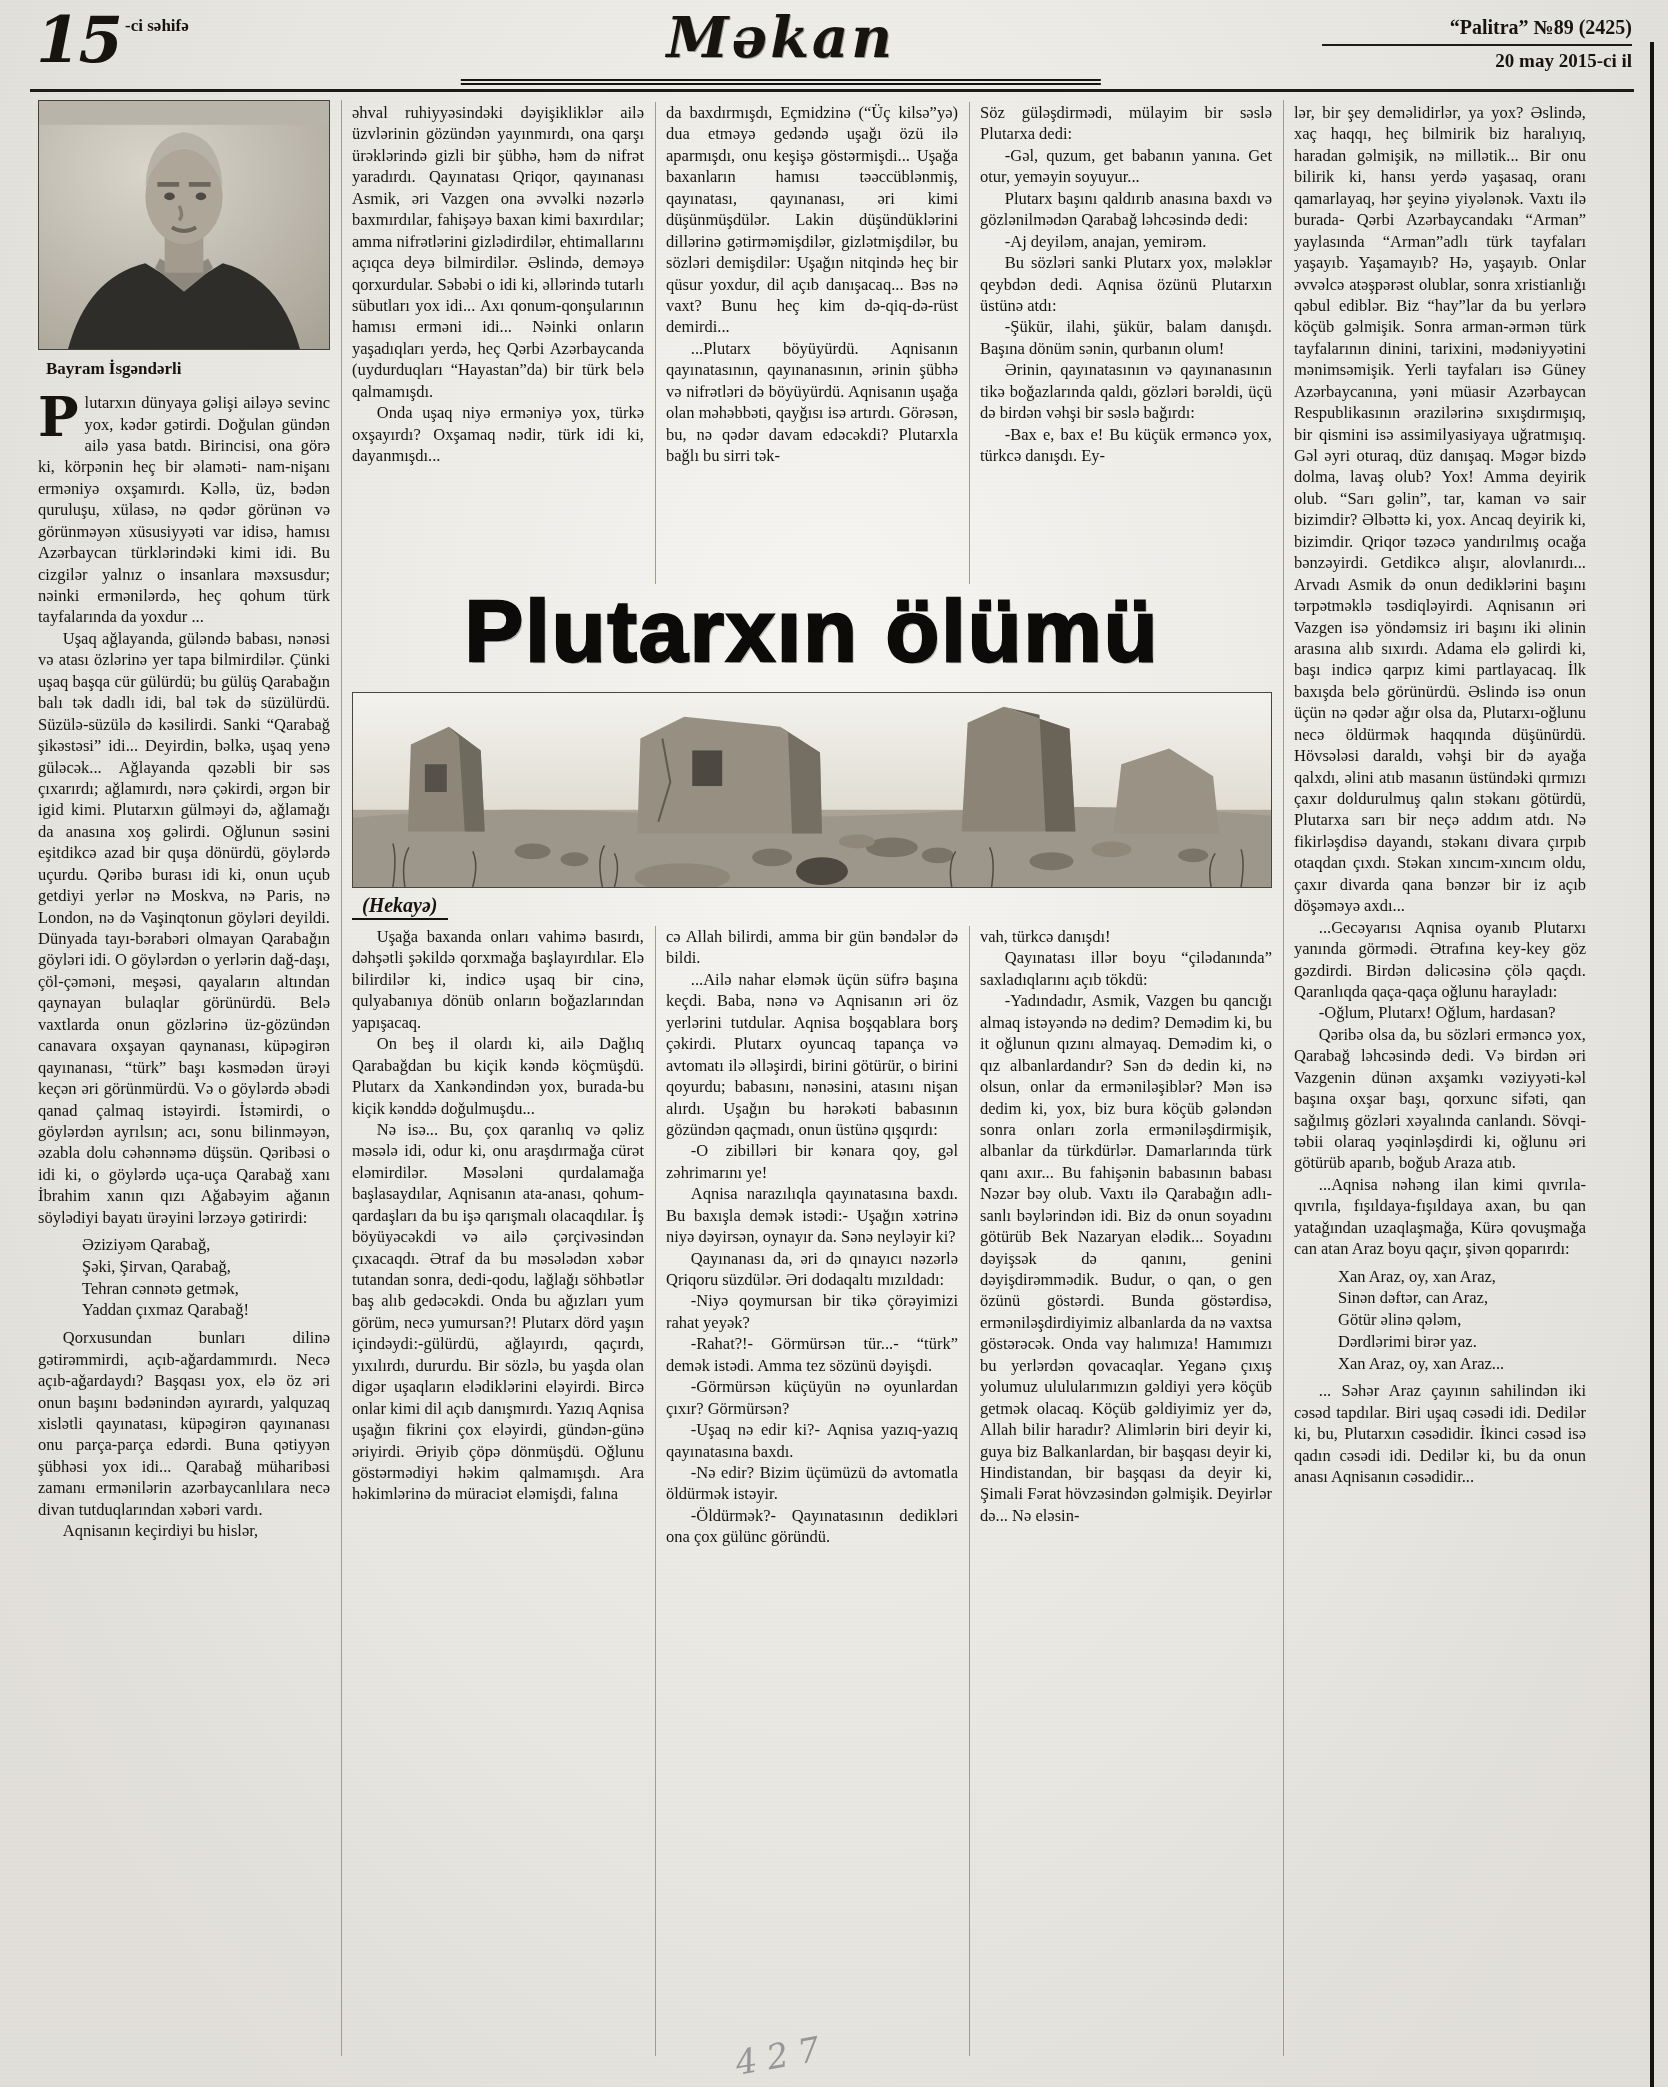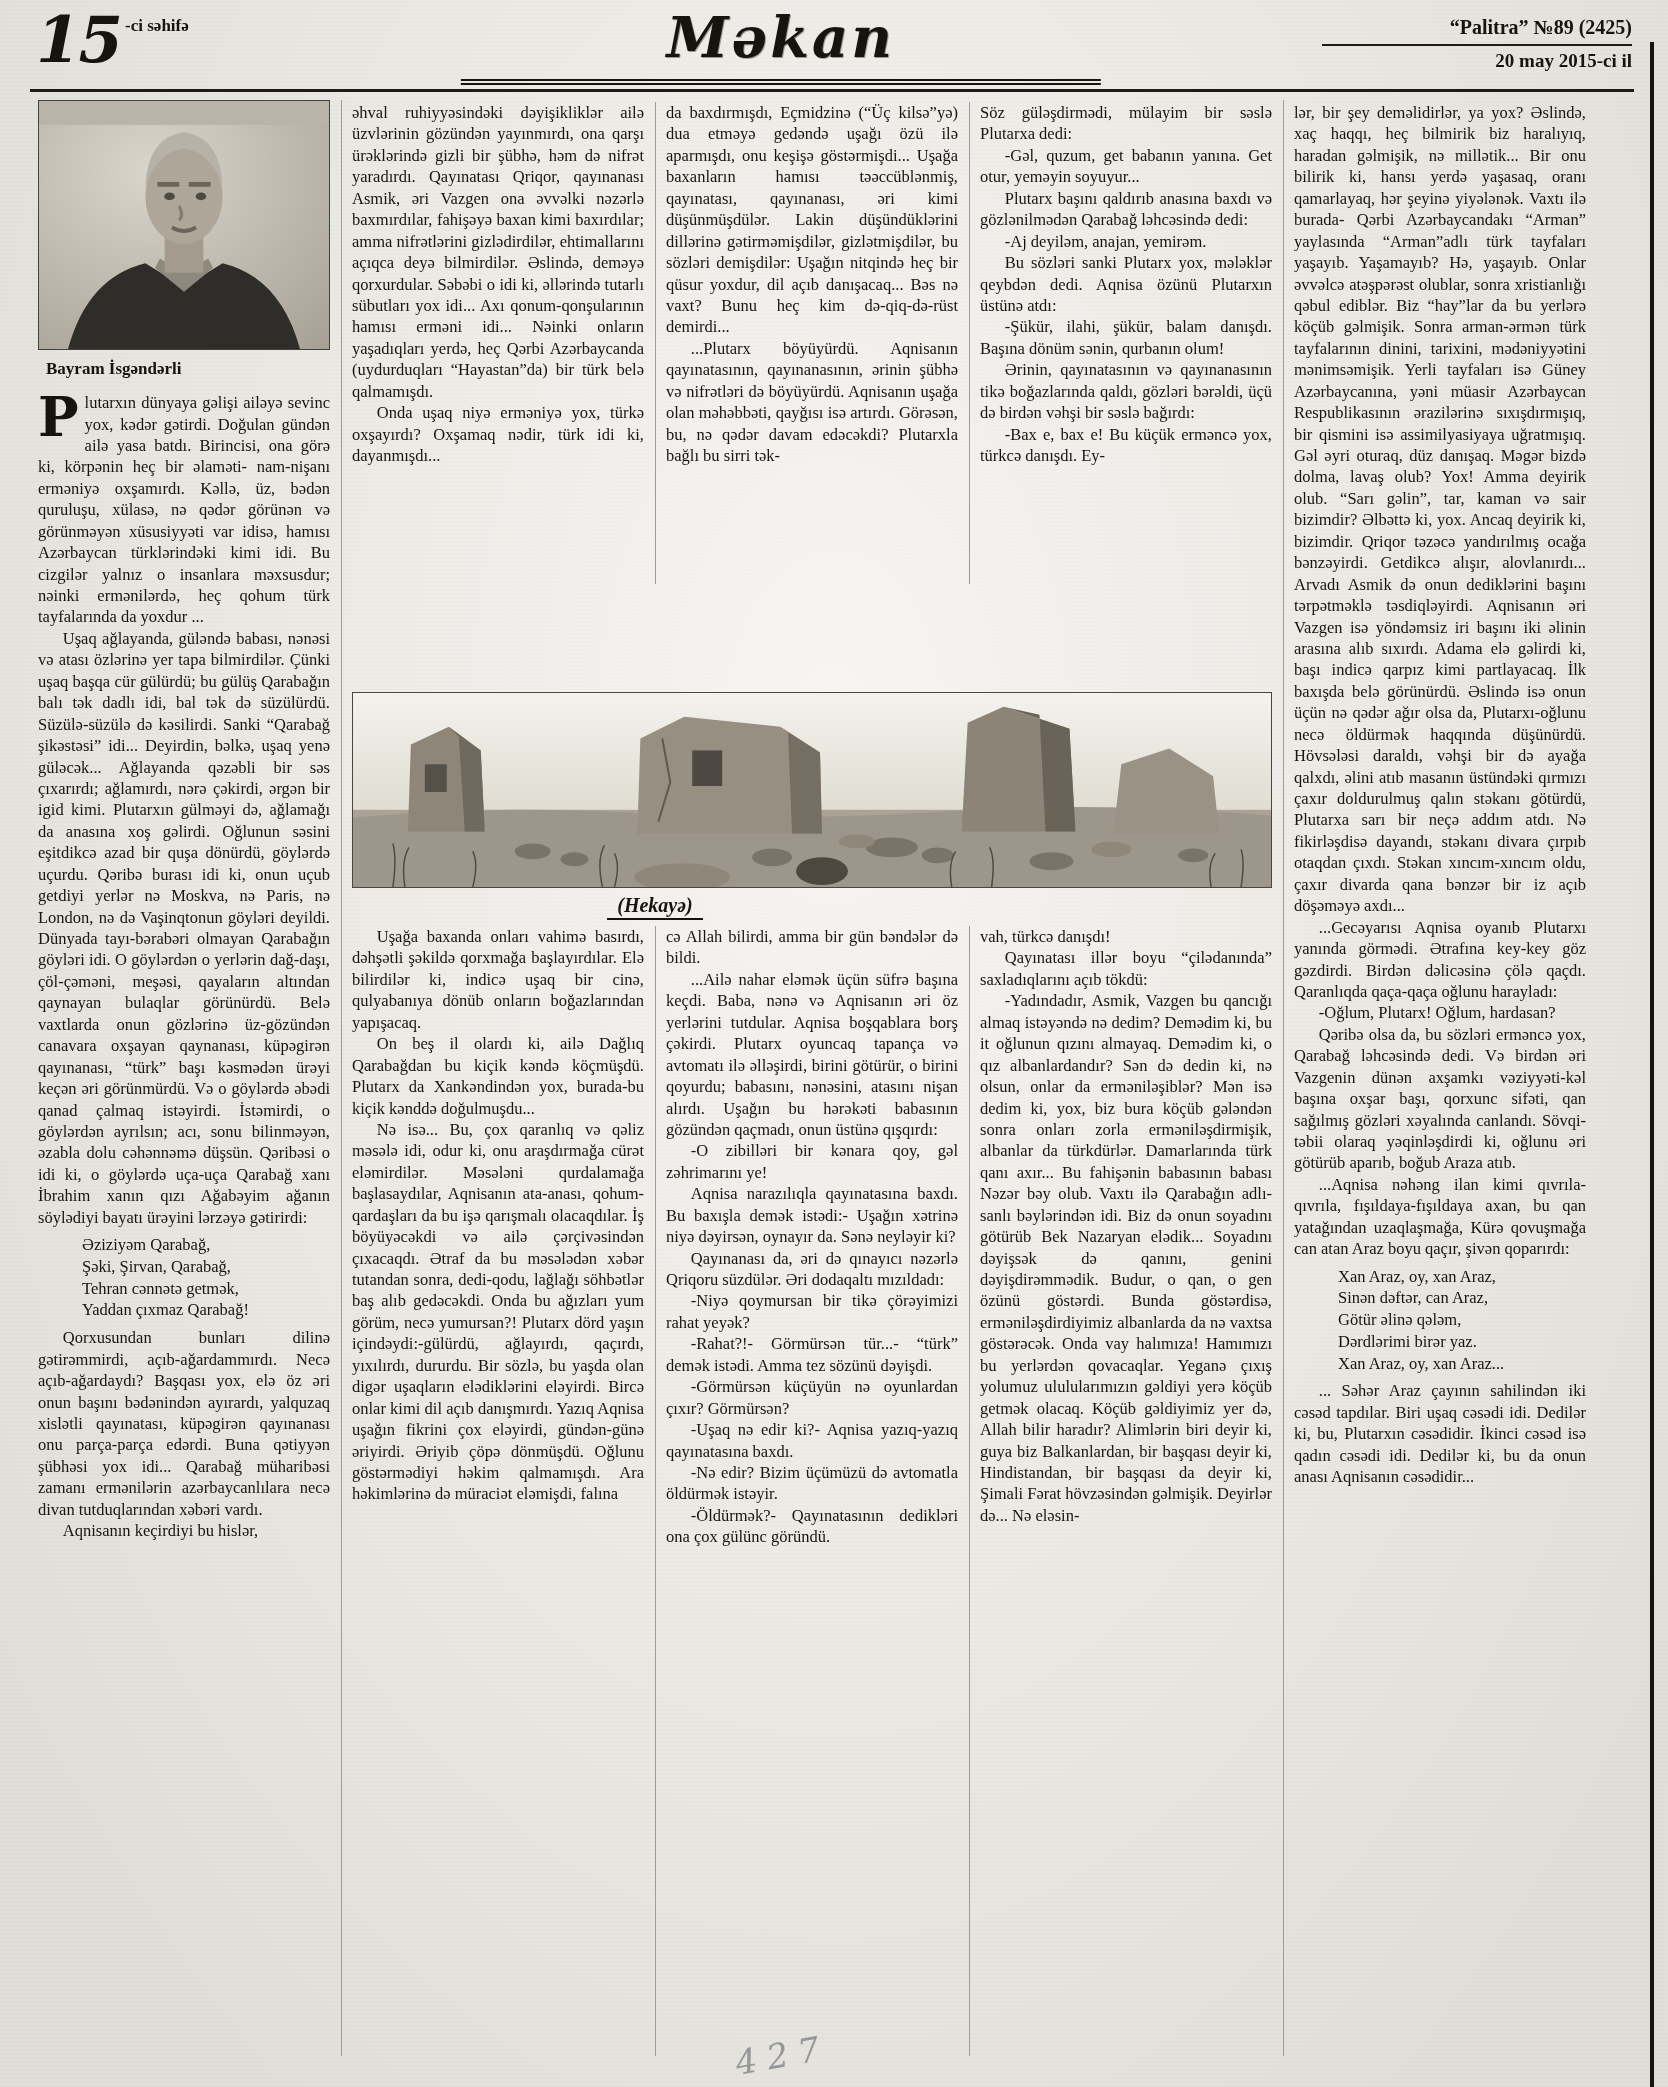--- a/index.html
+++ b/index.html
@@ -69,21 +69,21 @@
   
   .headline { position:absolute; left:352px; top:582px; width:920px; height:102px;
               text-align:center; font-family:"Liberation Sans","DejaVu Sans",sans-serif;
               font-weight:bold; font-size:88px; line-height:98px; letter-spacing:2px;
               color:#0c0b09; -webkit-text-stroke:2.5px #0c0b09;
               text-shadow:2px 2px 0 rgba(20,18,14,0.25); white-space:nowrap; }
   .mainphoto { position:absolute; left:352px; top:692px; width:920px; height:196px;
                border:1px solid #4a463f; background:#d5d1c7; overflow:hidden; }
   .mainphoto svg { width:100%; height:100%; display:block; }
   .photo-caption-row { position:absolute; left:352px; top:894px; width:606px;
-                       text-align:center; }
+                       }
   .photo-caption { display:inline-block; font-weight:bold; font-style:italic;
                    font-size:20px; border-bottom:2px solid #15130f; padding:0 10px 1px; }
 
   
   .vrule { position:absolute; width:1px; background:#a29c8f; }
   .vr-a { left:341px;  top:100px; height:1956px; }
   .vr-b1 { left:655px; top:102px; height:482px; }
   .vr-b2 { left:655px; top:926px; height:1130px; }
   .vr-c1 { left:969px; top:102px; height:482px; }
   .vr-c2 { left:969px; top:926px; height:1130px; }
@@ -172,20 +172,21 @@
       <p>Söz güləşdirmədi, mülayim bir səslə Plutarxa dedi:</p>
       <p>-Gəl, quzum, get babanın yanına. Get otur, yeməyin soyuyur...</p>
       <p>Plutarx başını qaldırıb anasına baxdı və gözlənilmədən Qarabağ ləhcəsində dedi:</p>
       <p>-Aj deyiləm, anajan, yemirəm.</p>
       <p>Bu sözləri sanki Plutarx yox, mələklər qeybdən dedi. Aqnisa özünü Plutarxın üstünə atdı:</p>
       <p>-Şükür, ilahi, şükür, balam danışdı. Başına dönüm sənin, qurbanın olum!</p>
       <p>Ərinin, qayınatasının və qayınanasının tikə boğazlarında qaldı, gözləri bərəldi, üçü də birdən vəhşi bir səslə bağırdı:</p>
       <p>-Bax e, bax e! Bu küçük erməncə yox, türkcə danışdı. Ey-</p>
     </section>
 
+  <h1 class="headline">Plutarxın ölümü</h1>
 
   <figure class="mainphoto">
     <svg viewBox="0 0 920 196" preserveAspectRatio="none">
       <defs>
         <linearGradient id="sky" x1="0" y1="0" x2="0" y2="1">
           <stop offset="0" stop-color="#f3f2ed"></stop>
           <stop offset="0.7" stop-color="#ddd9ce"></stop>
           <stop offset="1" stop-color="#c8c3b7"></stop>
         </linearGradient>
       </defs>

